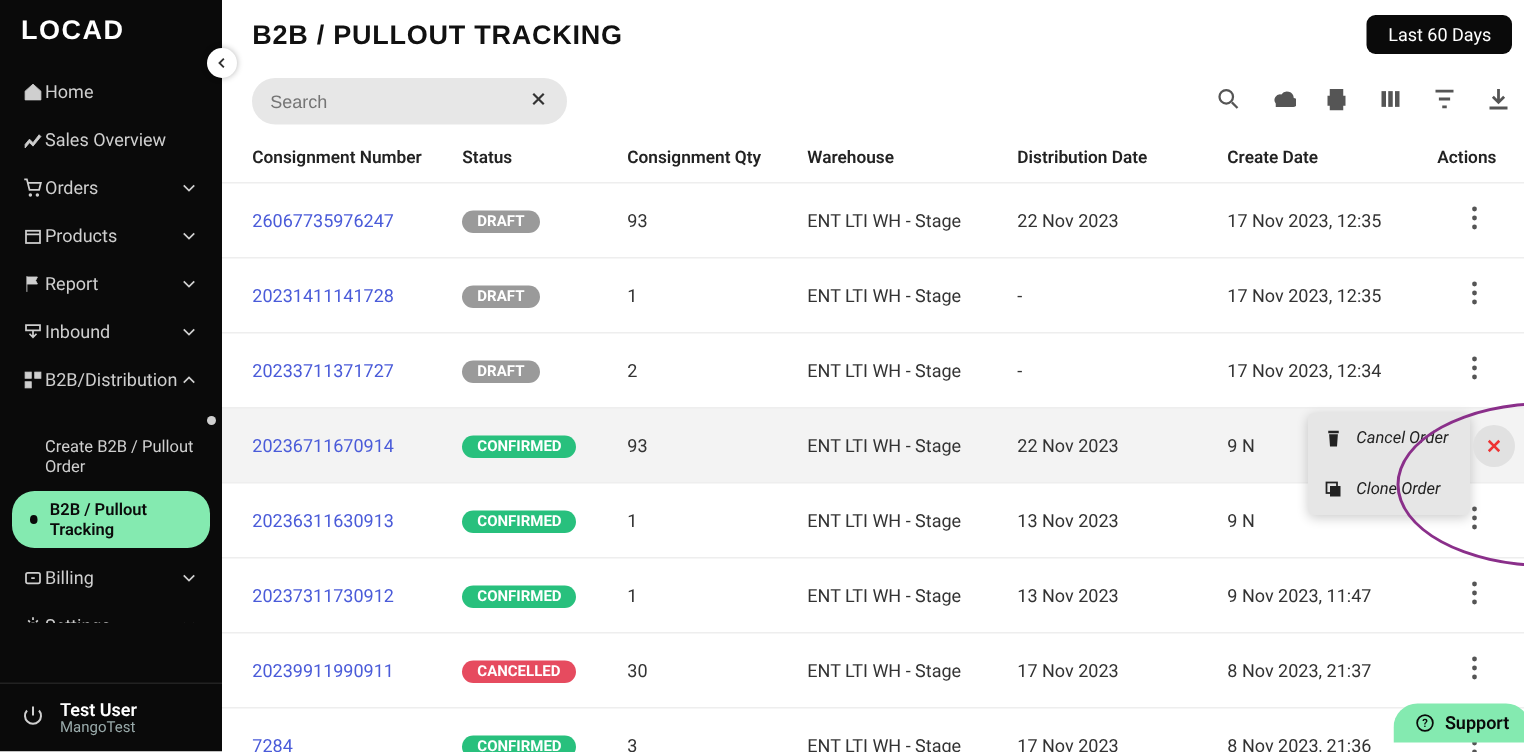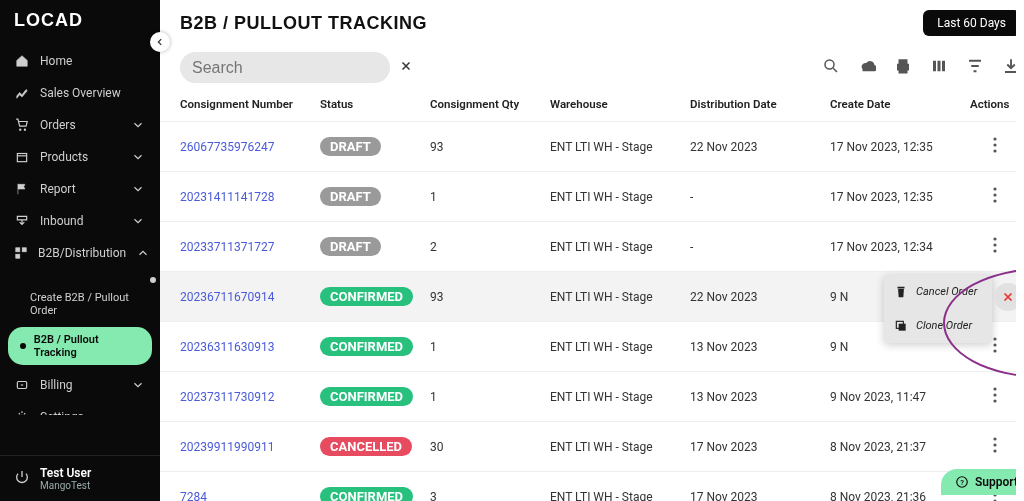--- a/index.html
+++ b/index.html
@@ -3,21 +3,21 @@
 <meta charset="utf-8">
 <style>
   * { margin:0; padding:0; box-sizing:border-box; }
   body { font-family: -apple-system, BlinkMacSystemFont, "Segoe UI", Roboto, Arial, sans-serif; background:#fff; color:#111; }
   .app { display:flex; width:1016px; height:501px; overflow:hidden; position:relative; }
 
   
   .sidebar { width:160px; background:#0a0a0a; color:#fff; display:flex; flex-direction:column; font-size:12px; }
   .logo { font-weight:900; letter-spacing:1px; font-size:18px; padding:10px 14px; font-family:Impact,Arial Black,sans-serif; }
   .nav { flex:1; padding:4px 0; overflow:auto; }
-  .nav-item { display:flex; align-items:center; gap:10px; padding:8px 14px; color:#cfcfcf; cursor:pointer; }
+  .nav-item { display:flex; align-items:center; gap:0; padding:8px 14px; color:#cfcfcf; cursor:pointer; }
   .nav-item .icn { width:16px; height:16px; display:flex; align-items:center; justify-content:center; color:#cfcfcf; }
   .nav-item .icn svg{ width:14px; height:14px; fill:currentColor; stroke:currentColor; }
   .nav-item .chev { margin-left:auto; }
   .nav-sub { padding:4px 0 2px 26px; }
   .nav-bullet { display:flex; align-items:flex-end; gap:8px; padding:4px 4px; color:#cfcfcf; font-size:11px; cursor:pointer;flex-direction:column;}
   .nav-bullet .dot{ width:6px;height:6px;border-radius:50%; background:#cfcfcf; }
   .nav-pill { margin:4px 8px; background:#84eab0; color:#0a0a0a; border-radius:15px; padding:6px 12px; display:flex; align-items:center; gap:8px; font-size:11px; font-weight:600;}
   .nav-pill .dot{ width:6px;height:6px;border-radius:50%; background:#0a0a0a; }
   .sidebar-footer { display:flex; align-items:center; gap:10px; padding:10px 14px; border-top:1px solid #222;margin-top:40px; }
   .sidebar-footer .pw svg{width:16px;height:16px;}
@@ -27,34 +27,34 @@
   
   .main { flex:1; display:flex; flex-direction:column; position:relative; }
   .collapse-knob { position:absolute; left:-10px; top:32px; width:20px;height:20px;border-radius:50%; background:#fff; box-shadow:0 0 4px rgba(0,0,0,.3); display:flex;align-items:center;justify-content:center; cursor:pointer; z-index:5;}
   .collapse-knob svg{width:10px;height:10px;}
   .topbar { display:flex; align-items:center; padding:10px 20px 6px 20px; }
   .title { font-family:Impact,Arial Black,sans-serif; font-size:18px; letter-spacing:.5px; font-weight:900; }
   .last-btn { margin-left:auto; background:#0a0a0a; color:#fff; border-radius:6px; padding:6px 14px; font-size:12px; cursor:pointer; }
 
   .toolbar { display:flex; align-items:center; padding:10px 20px; gap:10px; }
   .searchbox { display:flex; align-items:center; background:#e7e7e7; border-radius:20px; padding:6px 12px; width:210px; }
-  .searchbox input { border:none; background:transparent; outline:none; font-size:16px; flex:1; color:#333; }
+  .searchbox input { border:none; background:transparent; outline:none; font-size:12px; flex:1; color:#333; }
   .searchbox .clr svg{width:14px;height:14px;}
   .tool-icons { margin-left:auto; display:flex; gap:18px; color:#555; }
   .tool-icons .ti{ cursor:pointer; }
   .tool-icons svg{ width:18px;height:18px; fill:currentColor; }
 
   
   .table { flex:1; overflow:auto; }
   .thead, .trow { display:grid; grid-template-columns: 140px 110px 120px 140px 140px 140px 50px; padding:0 20px; align-items:center; }
   .thead { font-size:11.5px; font-weight:600; color:#222; padding-top:4px; padding-bottom:10px; }
   .trow { font-size:12px; color:#333; height:50px; border-top:1px solid #eee; }
   .trow.hl { background:#f3f3f3; }
   .cn-link { color:#4a5bd9; }
-  .badge { display:inline-block; padding:2px 10px; border-radius:10px; font-size:13px; font-weight:700; color:#fff;text-align:right; }
+  .badge { display:inline-block; padding:2px 10px; border-radius:10px; font-size:10px; font-weight:700; color:#fff;text-align:right; }
   .badge.DRAFT{ background:#9a9a9a; }
   .badge.CONFIRMED{ background:#28c07d; }
   .badge.CANCELLED{ background:#e64b5f; }
   .act { text-align:center; color:#555; cursor:pointer; position:relative; }
 
   
   .popwrap{ position:relative; }
   .close-btn { width:28px;height:28px;border-radius:50%; background:#e1e1e1; display:flex;align-items:center;justify-content:center; position:absolute; right:-2px; top:-14px; cursor:pointer; }
   .close-btn svg{width:14px;height:14px; stroke:#e33; stroke-width:3; fill:none;}
   .popmenu{ position:absolute; right:28px; top:-22px; background:#e6e6e6; border-radius:4px; box-shadow:0 2px 8px rgba(0,0,0,.2); width:108px; }

